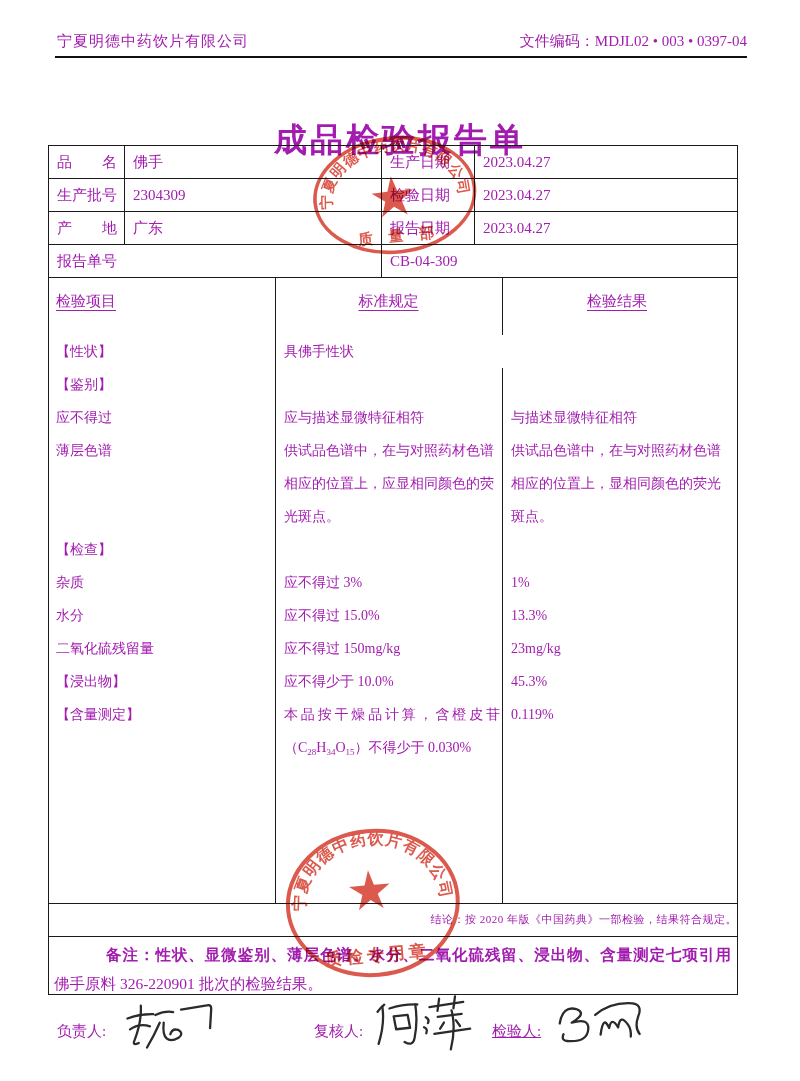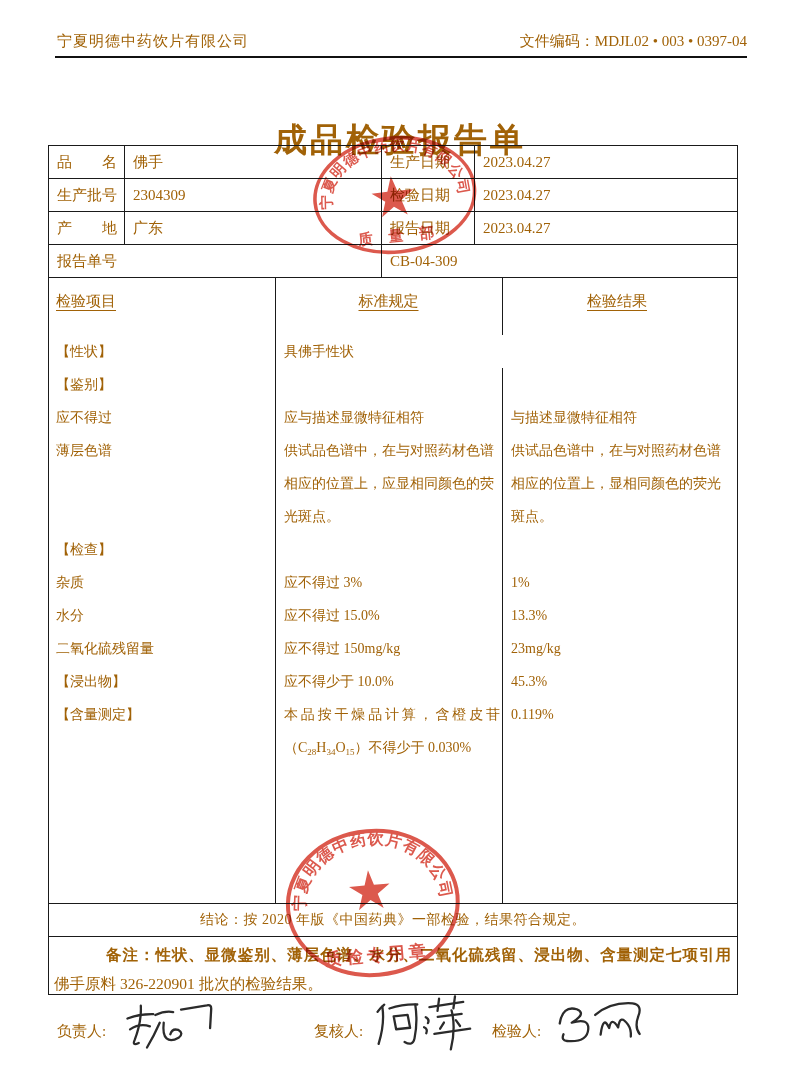--- a/index.html
+++ b/index.html
@@ -1,17 +1,17 @@
 <!DOCTYPE html>
 <html><head>
 <meta charset="utf-8">
 <style>
   html,body{margin:0;padding:0;background:#ffffff;}
   #page{position:relative;width:800px;height:1081px;background:#fff;overflow:hidden;
-        font-family:"Liberation Serif","DejaVu Serif",serif;color:#a16207;}
+        font-family:"Liberation Serif","DejaVu Serif",serif;color:#a21caf;}
   
   .hdr-company{position:absolute;left:57px;top:32px;font-size:15px;letter-spacing:1px;}
   .hdr-code{position:absolute;right:53px;top:32px;font-size:15px;}
   .hdr-rule{position:absolute;left:55px;top:56px;width:692px;height:2px;background:#111;}
   
   .title{position:absolute;left:0;top:86px;width:100%;text-align:center;
          font-size:33px;font-weight:bold;letter-spacing:3px;margin-top:32px;}
   
   .doc-table{position:absolute;left:48px;top:145px;width:690px;border:1.7px solid #1a1a1a;
              box-sizing:border-box;font-size:15px;}
@@ -28,22 +28,22 @@
   .spec-row.grow{flex:1 1 auto;}
   .sc{padding:0 8px 0 7px;line-height:33px;font-size:14px;}
   .sc.std{padding:0 2px 0 8px;}
   .sc.res{padding:0 14px 0 8px;}
   .spec-hdr .sc{line-height:1;padding-top:16px;height:57px;font-size:15px;}
   .spec-hdr .sc.center{text-align:center;}
   .u{text-decoration:underline;text-underline-offset:4px;}
   .just{text-align:justify;text-align-last:justify;}
   sub{font-size:9px;vertical-align:-3px;}
   
-  .concl-row{height:33px;border-bottom:1.5px solid #1a1a1a;text-align:center;
-             line-height:31px;font-size:14px;letter-spacing:.5px;}
+  .concl-row{height:33px;border-bottom:1.5px solid #1a1a1a;text-align:right;
+             line-height:31px;font-size:11px;letter-spacing:.5px;}
   .remark-row{height:57px;padding:3px 6px 0 5px;font-size:15.5px;}
   .remark-l1{text-indent:52px;line-height:29px;text-align:justify;text-align-last:justify;font-weight:bold;}
   .remark-l2{line-height:29px;}
   
   .sig-label{position:absolute;font-size:15px;top:1022px;}
   .sig{position:absolute;}
   .sig path{fill:none;stroke:#2b2b2b;stroke-width:2.3;stroke-linecap:round;stroke-linejoin:round;}
   
   .stamp{position:absolute;pointer-events:none;mix-blend-mode:multiply;opacity:.84;}
   .stamp text{font-family:"Liberation Serif","DejaVu Serif",serif;font-weight:bold;}
@@ -167,21 +167,21 @@
     <div class="concl-row">结论：按 2020 年版《中国药典》一部检验，结果符合规定。</div>
 
     <div class="remark-row">
       <div class="remark-l1">备注：性状、显微鉴别、薄层色谱、水分、二氧化硫残留、浸出物、含量测定七项引用</div>
       <div class="remark-l2">佛手原料 326-220901 批次的检验结果。</div>
     </div>
   </div>
 
   <div class="sig-label" style="left:57px;">负责人:</div>
   <div class="sig-label" style="left:314px;">复核人:</div>
-  <div class="sig-label" style="left:492px;">检验人:</div>
+  <div class="sig-label" style="left:492px;text-decoration:underline;">检验人:</div>
 
   <svg class="sig" style="left:120px;top:1000px;transform:rotate(-3deg);" width="110" height="55" viewBox="0 0 110 55">
     <path d="M8,16 Q20,12 34,13"></path>
     <path d="M22,4 Q22,20 14,38 Q11,44 18,41"></path>
     <path d="M10,27 Q20,21 30,25"></path>
     <path d="M36,14 Q46,10 54,12"></path>
     <path d="M40,22 Q34,34 26,46"></path>
     <path d="M44,22 Q42,34 46,38 Q50,42 58,38 Q64,34 58,30 Q52,28 50,34"></path>
     <path d="M62,10 L88,7 Q93,6 92,12 L90,30"></path>
   </svg>

